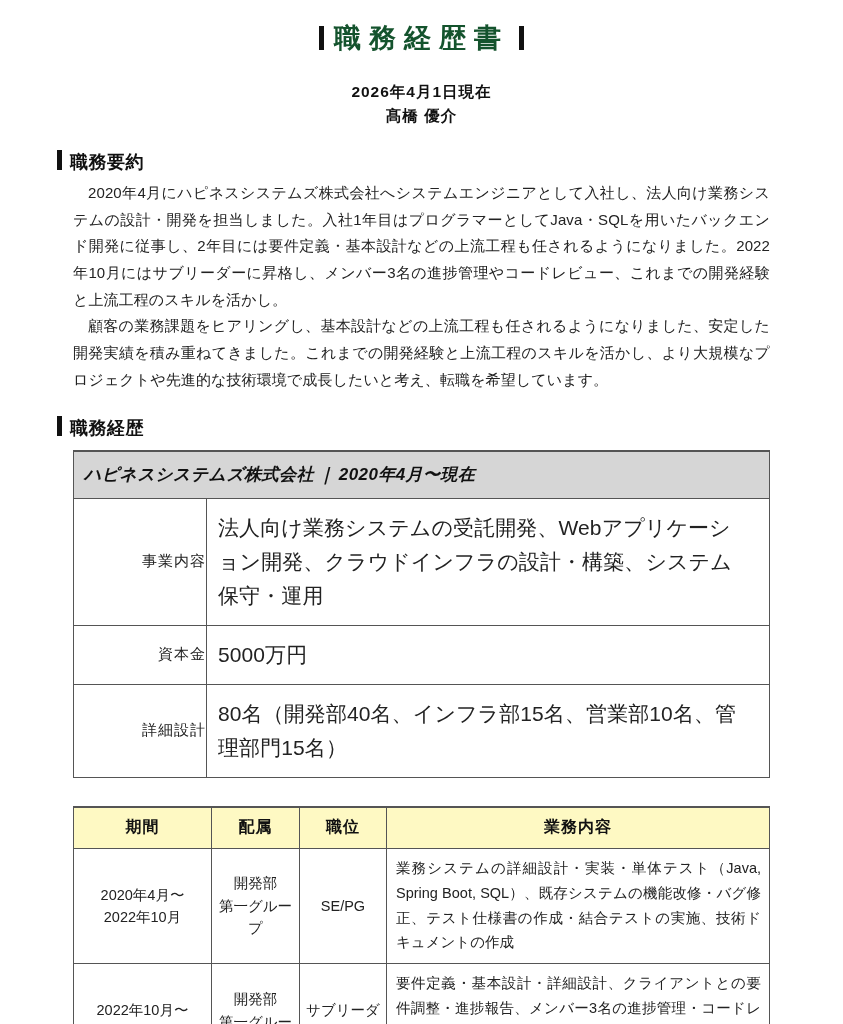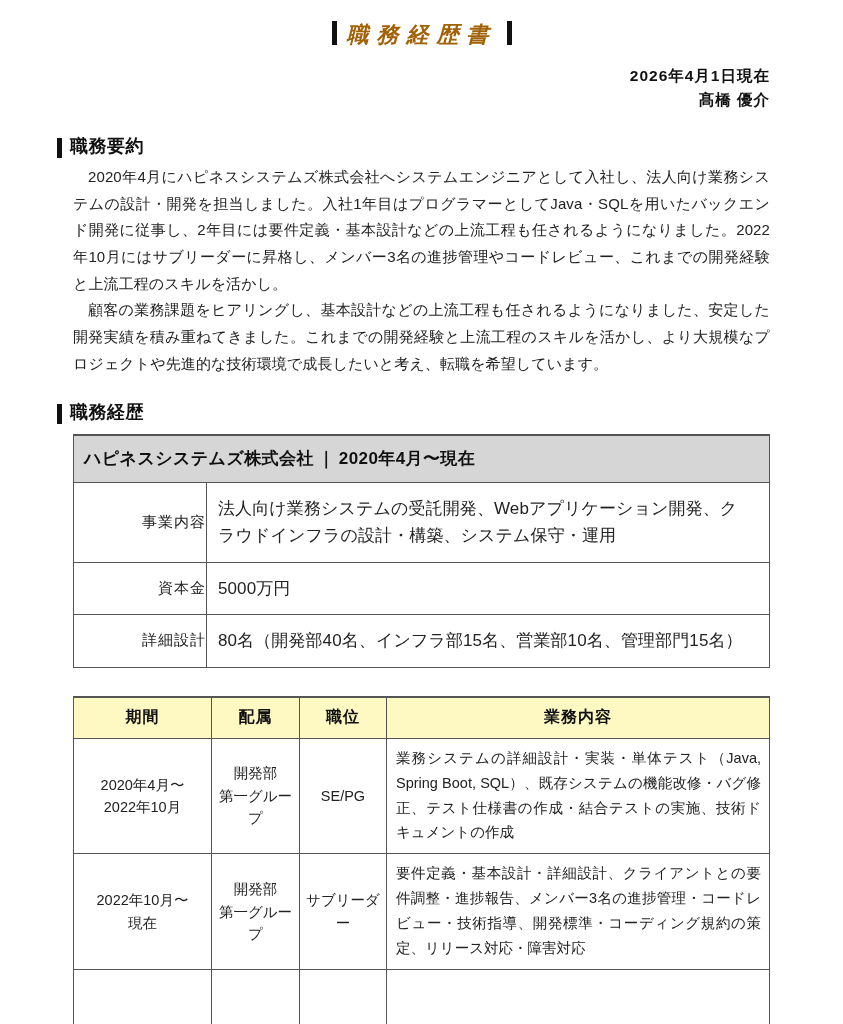--- a/index.html
+++ b/index.html
@@ -23,56 +23,55 @@
     padding: 0 73px;
   }
 
   
   .doc-title-wrap {
     text-align: center;
     padding-top: 20px;
   }
   .doc-title {
     display: inline-block;
-    font-size: 22px;
+    font-size: 27px;
     font-weight: bold;
     letter-spacing: 8px;
-    color: #a16207;
+    color: #14532d;
     white-space: nowrap;
-    font-style: italic;
   }
   .title-bar {
     display: inline-block;
     width: 5px;
     height: 24px;
     background: #111111;
     vertical-align: -3px;
     margin: 0 10px;
   }
   .title-text {
     display: inline-block;
   }
 
   
   .meta {
-    text-align: right;
-    margin-top: 14px;
+    text-align: center;
+    margin-top: 24px;
     line-height: 1.55;
   }
   .meta div {
     font-size: 15.5px;
     font-weight: bold;
     letter-spacing: 1px;
     color: #111111;
   }
 
   
   .section-heading {
     display: flex;
-    align-items: flex-end;
+    align-items: flex-start;
     margin-left: -16px;
     margin-top: 22px;
     margin-bottom: 6px;
   }
   .heading-bar {
     width: 5px;
     height: 20px;
     background: #111111;
     margin-right: 8px;
     flex: 0 0 auto;
@@ -117,37 +116,38 @@
   }
   .company-title-cell {
     background: #d6d6d6;
     font-size: 17px;
     font-weight: bold;
     color: #111111;
     padding: 11px 10px 12px 10px;
     letter-spacing: 0.4px;
     vertical-align: middle;
     border-top: 2px solid #555555;
+    font-style: italic;
   }
   .company-sep {
     font-weight: bold;
     padding: 0 4px;
     color: #111111;
   }
   .company-label {
     width: 133px;
     font-size: 15px;
     padding: 13px 0 13px 0;
     text-align: right;
     vertical-align: middle;
     color: #222222;
     letter-spacing: 1px;
   }
   .company-value {
-    font-size: 17px;
+    font-size: 21px;
     line-height: 1.62;
     padding: 12px 18px 12px 11px;
     color: #222222;
     letter-spacing: 0.1px;
     border-radius: 23px;
   }
 
   
   .career-table {
     margin-top: 28px;

